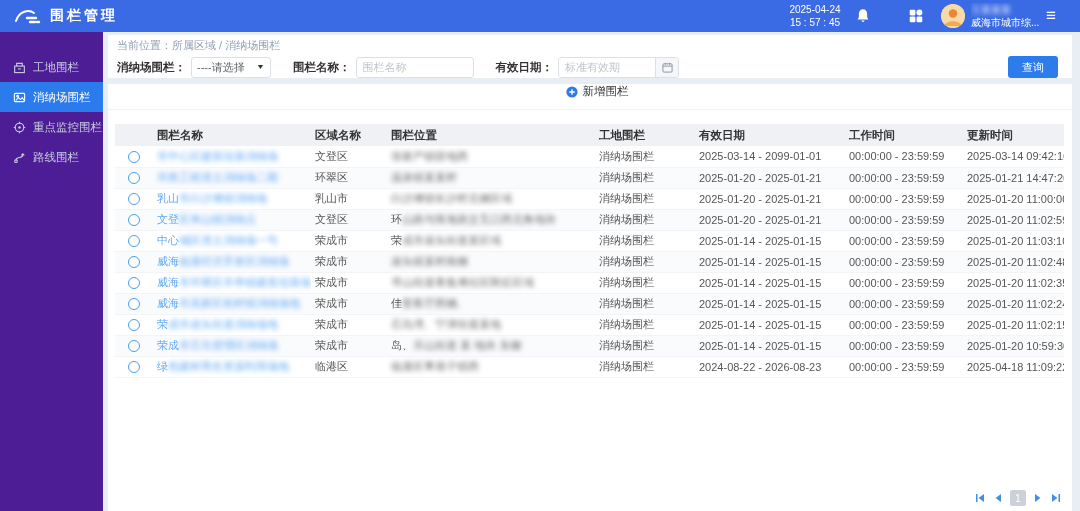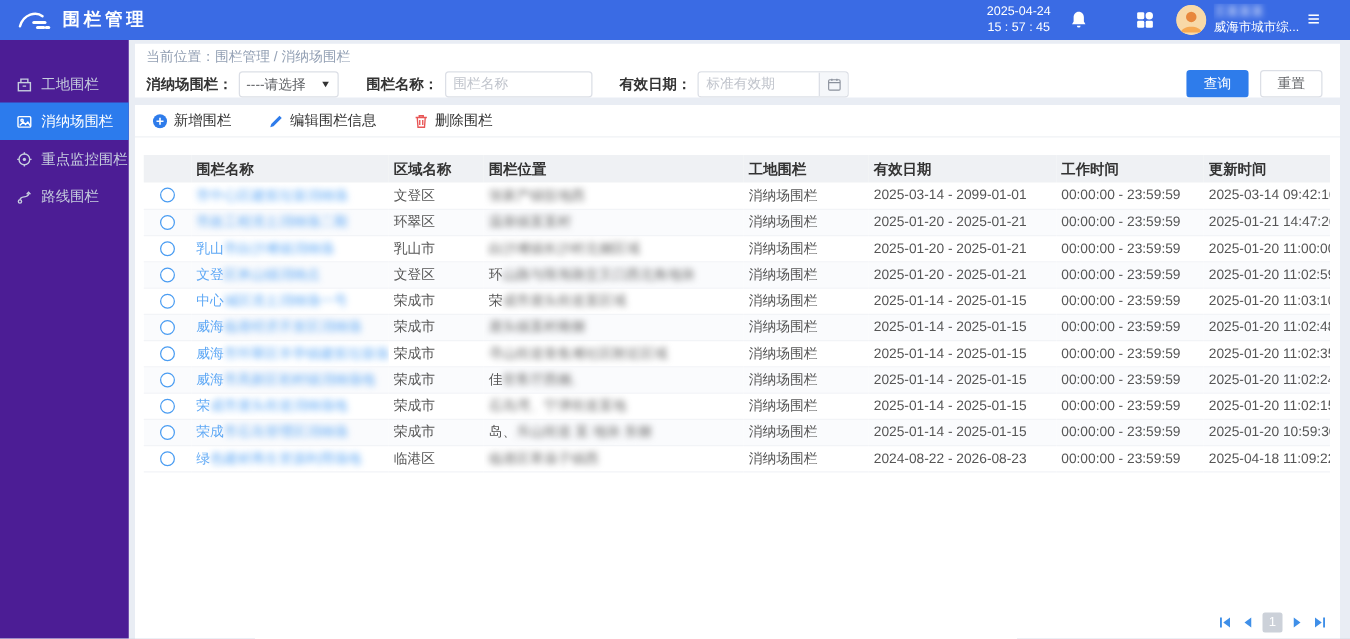--- a/index.html
+++ b/index.html
@@ -33,27 +33,27 @@
   .f-label { font-weight:bold; color:#333; font-size:11.5px; margin-right:5px; white-space:nowrap; }
   .f-select { width:80px; height:21px; border:1px solid #dcdfe6; border-radius:3px; background:#fff; display:flex; align-items:center; justify-content:space-between; padding:0 5px; color:#606266; font-size:11px; cursor:pointer; margin-right:22px; }
   .f-select .caret { color:#333; font-size:9px; transform:scaleY(.8); }
   .f-input { height:21px; border:1px solid #dcdfe6; border-radius:3px; padding:0 6px; font-size:11px; color:#333; outline:none; font-family:inherit; }
   .f-input::placeholder { color:#c0c4cc; }
   .name-input { width:118px; margin-right:22px; }
   .date-wrap { display:flex; height:21px; border:1px solid #dcdfe6; border-radius:3px; overflow:hidden; }
   .date-input { width:96px; height:19px; border:none; padding:0 6px; font-size:11px; outline:none; font-family:inherit; }
   .date-input::placeholder { color:#c0c4cc; }
   .date-btn { width:23px; background:#f5f7fa; border-left:1px solid #dcdfe6; display:flex; align-items:center; justify-content:center; cursor:pointer; }
-  .f-buttons { position:absolute; right:5px; top:0; display:flex; gap:9px; }
+  .f-buttons { position:absolute; right:5px; top:0; display:flex; gap:9px;flex-direction:column; }
   .btn { height:22px; padding:0 13px; border-radius:3px; font-size:11px; line-height:20px; cursor:pointer; border:1px solid transparent; }
   .btn-primary { background:#2e7ceb; color:#fff; }
   .btn-plain { background:#fff; color:#606266; border-color:#dcdfe6; }
   
   .panel2 { position:absolute; left:108px; top:84px; width:964px; bottom:0; background:#fff; }
-  .toolbar { position:absolute; left:0; right:0; top:0; height:26px; display:flex; align-items:center; gap:30px; padding-left:14px; border-bottom:1px solid #f0f2f5; }
+  .toolbar { position:absolute; left:0; right:0; top:0; height:26px; display:flex; align-items:center; gap:30px; padding-left:14px; border-bottom:1px solid #f0f2f5;flex-direction:column; }
   .tool-btn { display:flex; align-items:center; gap:5px; cursor:pointer; color:#333; font-size:11.5px; }
   .tool-btn svg { width:12px; height:12px; }
   
   .tbl-wrap { position:absolute; left:7px; right:8px; top:40px; }
   table { width:100%; border-collapse:collapse; table-layout:fixed; }
   thead th { background:#eff1f4; height:22px; text-align:left; font-size:11.5px; color:#333; font-weight:bold; padding:0 4px; }
   tbody td { height:21px; font-size:11px; color:#555; padding:0 4px; border-bottom:1px solid #f2f4f7; white-space:nowrap; overflow:hidden; }
   tbody tr:nth-child(even) { background:#fafbfd; }
   .radio { display:inline-block; width:12px; height:12px; border:1px solid #4b9df2; border-radius:50%; background:#fff; vertical-align:middle; cursor:pointer; }
   .c-radio { text-align:center; }
@@ -150,21 +150,21 @@
         <circle cx="3.2" cy="11" r="1.4"></circle>
         <path d="M3.2 9.6 C3.2 5.5 10.6 8.5 10.6 4.2"></path>
         <path d="M9 4.8 L10.6 3 L12.2 4.8"></path>
       </svg>
       <span>路线围栏</span>
     </div>
   </div>
 
   <div class="panel1">
     <div class="breadcrumb">
-      <span>当前位置：</span><span class="crumb-link">围栏管理 / 消纳场围栏</span>
+      <span>当前位置：</span><span class="crumb-link">所属区域 / 消纳场围栏</span>
     </div>
 
     <div class="filter-row">
       <span class="f-label">消纳场围栏：</span>
       <div class="f-select">
         <span>----请选择</span>
         <span class="caret">▼</span>
       </div>
 
       <span class="f-label">围栏名称：</span>

